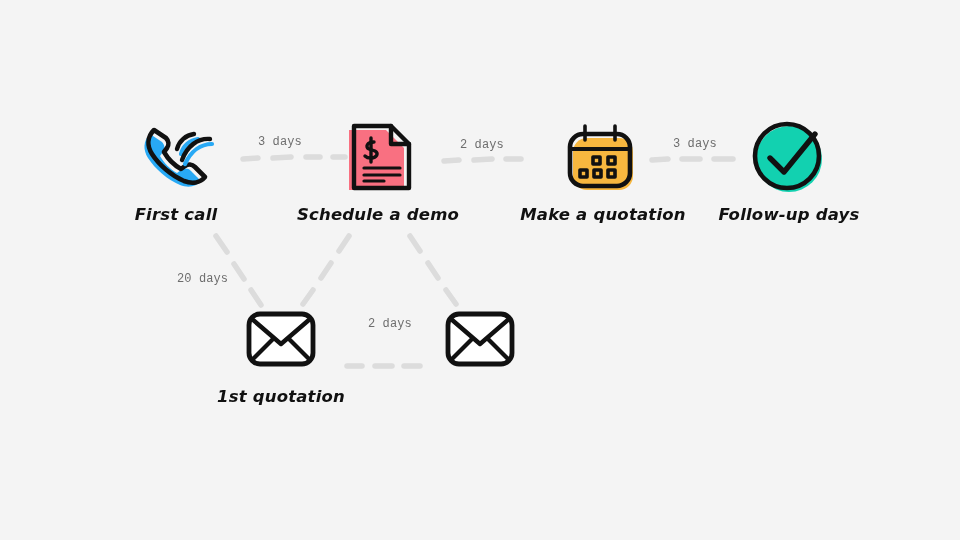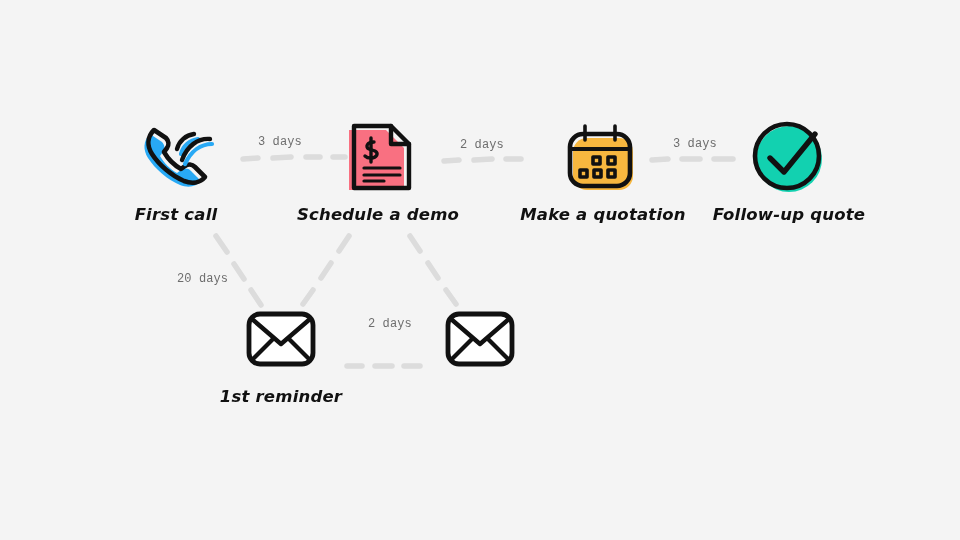--- a/index.html
+++ b/index.html
@@ -203,33 +203,33 @@
     <div class="node-icon">
       <svg width="84" height="80" viewBox="0 0 84 80" xmlns="http://www.w3.org/2000/svg">
 
         <ellipse cx="42" cy="42" rx="33" ry="33" fill="#12d1b0"></ellipse>
 
         <circle cx="40" cy="39" r="32" fill="none" stroke="#111111" stroke-width="4.6"></circle>
 
         <path d="M23 41 L37 55 L68 17" fill="none" stroke="#111111" stroke-width="5.4" stroke-linecap="round" stroke-linejoin="round"></path>
       </svg>
     </div>
-    <div class="node-label">Follow-up quote</div>
+    <div class="node-label">Follow-up days</div>
   </div>
 
   <div class="node" style="left:211px; top:300px; width:140px;">
     <div class="node-icon">
       <svg width="76" height="68" viewBox="0 0 76 68" xmlns="http://www.w3.org/2000/svg">
         <rect x="6" y="9" width="64" height="50" rx="11" fill="#ffffff" stroke="#111111" stroke-width="4.8"></rect>
         <path d="M9 14 L38 39 L67 14" fill="none" stroke="#111111" stroke-width="4.4" stroke-linecap="round" stroke-linejoin="round"></path>
         <path d="M9 55 L30 34" fill="none" stroke="#111111" stroke-width="4.2" stroke-linecap="round"></path>
         <path d="M67 55 L46 34" fill="none" stroke="#111111" stroke-width="4.2" stroke-linecap="round"></path>
       </svg>
     </div>
-    <div class="node-label">1st reminder</div>
+    <div class="node-label">1st quotation</div>
   </div>
 
   <div class="node" style="left:410px; top:300px; width:140px;">
     <div class="node-icon">
       <svg width="76" height="68" viewBox="0 0 76 68" xmlns="http://www.w3.org/2000/svg">
         <rect x="6" y="9" width="64" height="50" rx="11" fill="#ffffff" stroke="#111111" stroke-width="4.8"></rect>
         <path d="M9 14 L38 39 L67 14" fill="none" stroke="#111111" stroke-width="4.4" stroke-linecap="round" stroke-linejoin="round"></path>
         <path d="M9 55 L30 34" fill="none" stroke="#111111" stroke-width="4.2" stroke-linecap="round"></path>
         <path d="M67 55 L46 34" fill="none" stroke="#111111" stroke-width="4.2" stroke-linecap="round"></path>
       </svg>

